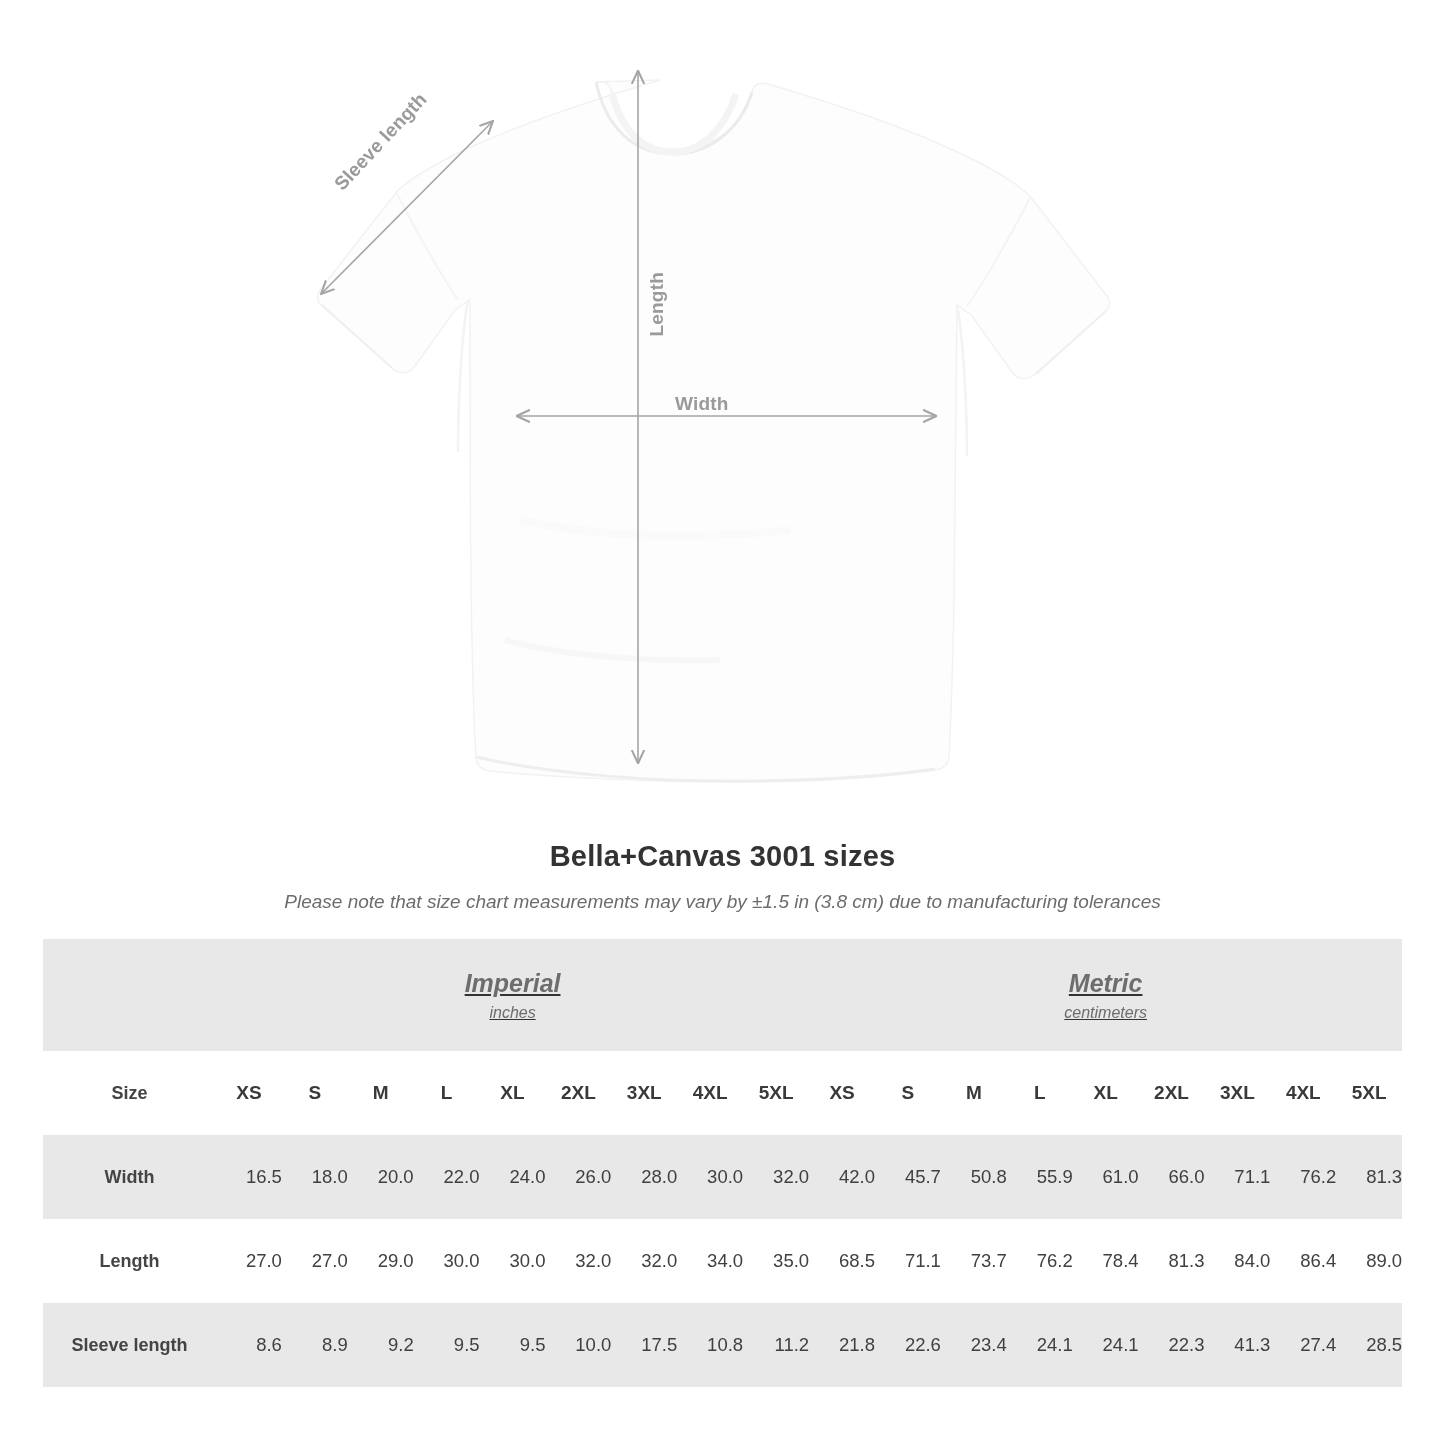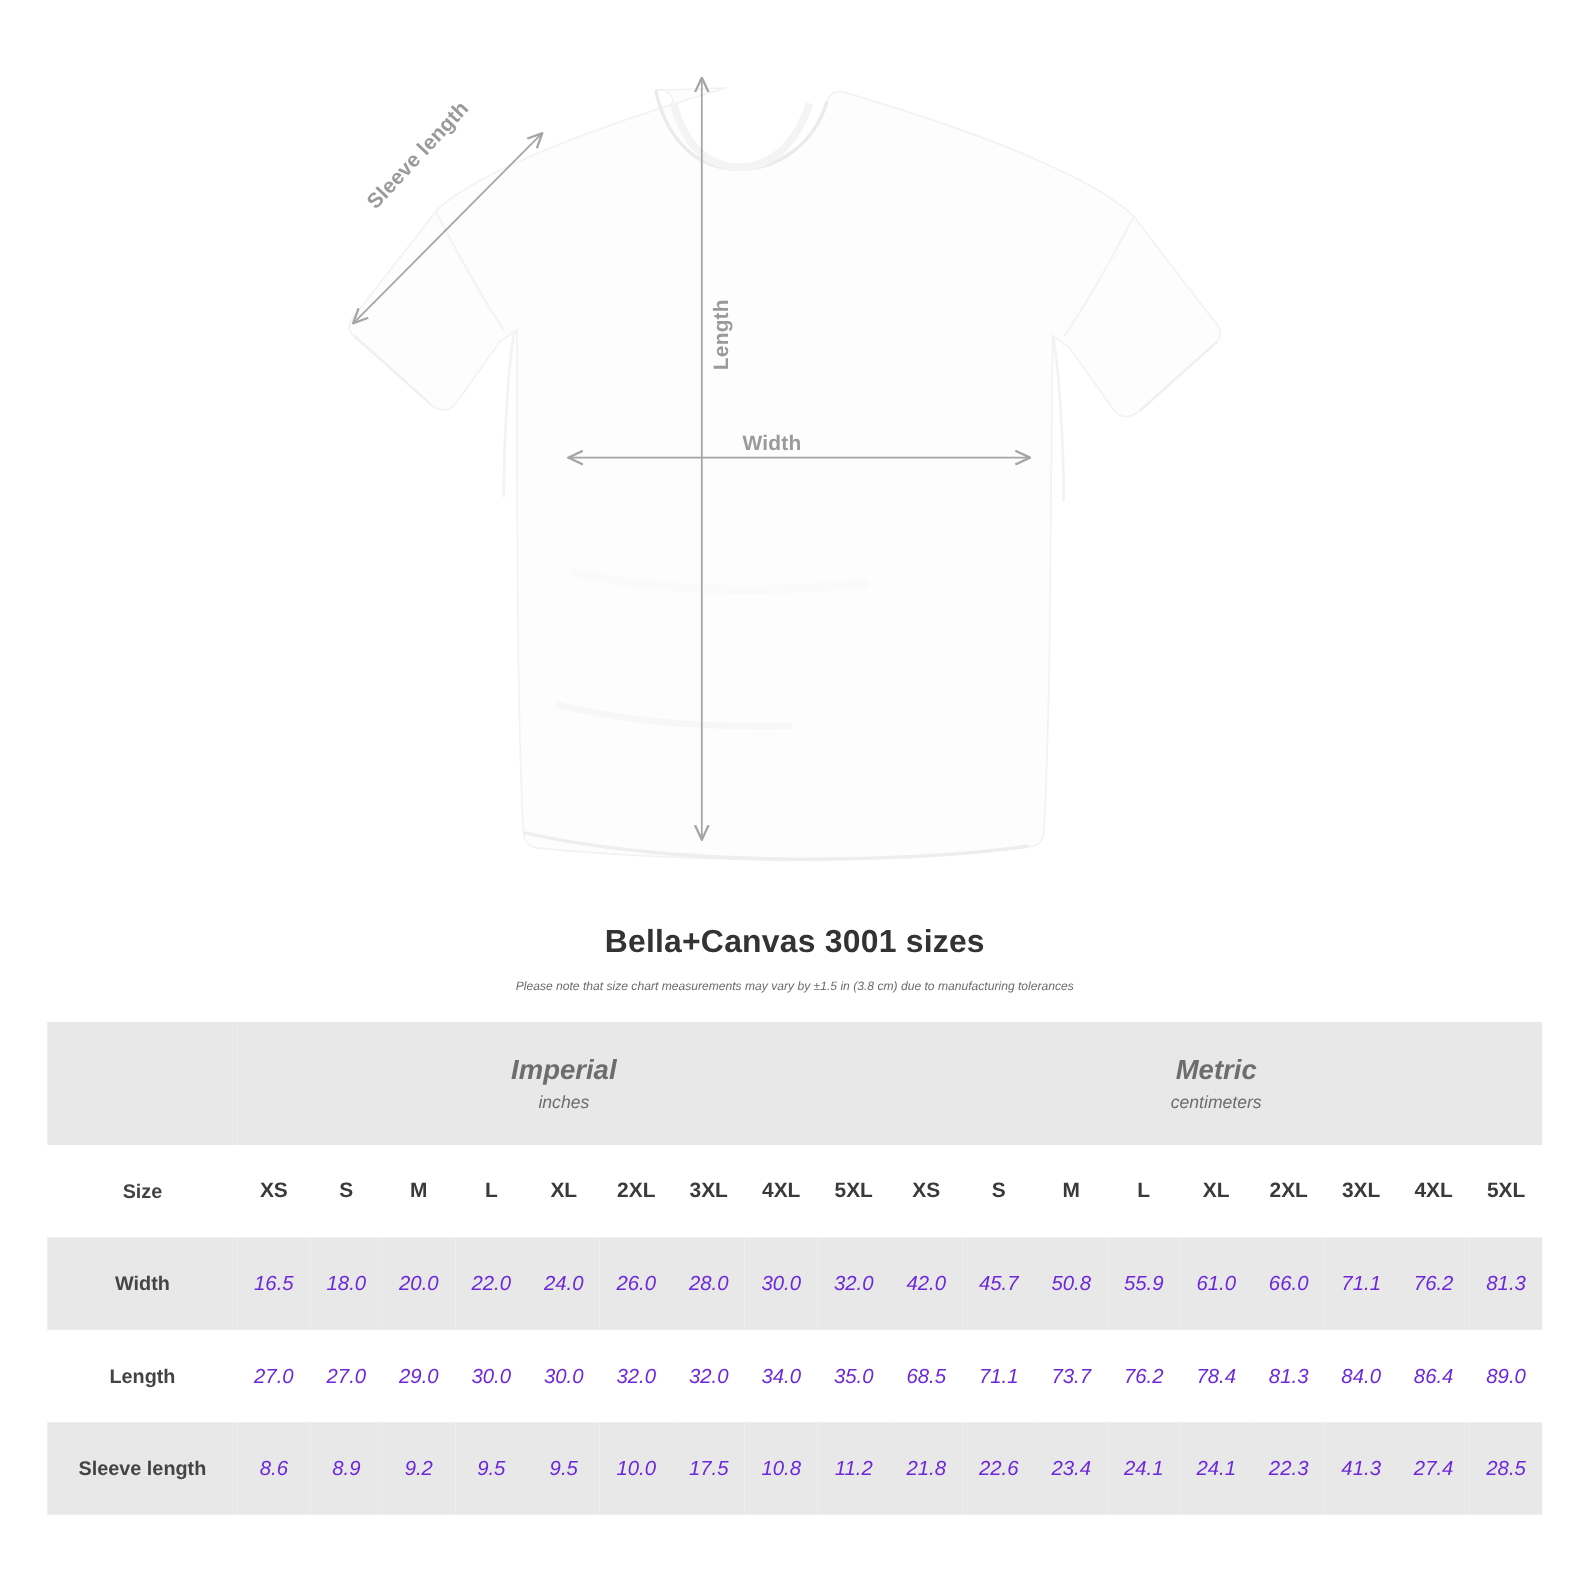--- a/index.html
+++ b/index.html
@@ -64,21 +64,21 @@
     margin-top: 10px;
   }
   .chart-title {
     font-size: 29px;
     font-weight: bold;
     color: #333333;
     letter-spacing: 0.2px;
   }
   .chart-note {
     margin-top: 18px;
-    font-size: 11px;
+    font-size: 19px;
     font-style: italic;
     color: #6c6c6c;
   }
 
   
   .table-wrap {
     margin: 26px 43px 0 43px;
     width: 1359px;
   }
   table.size-table {
@@ -88,20 +88,21 @@
   }
   table.size-table td, table.size-table th {
     border: none;
     padding: 0;
   }
   .unitbar td {
     background: #e8e8e8;
     height: 112px;
     vertical-align: middle;
     text-align: center;
+    text-decoration: underline;
   }
   .unit-name {
     font-size: 25px;
     font-style: italic;
     font-weight: bold;
     color: #6d6d6d;
     line-height: 1.25;
   }
   .unit-sub {
     font-size: 16px;
@@ -135,26 +136,25 @@
   }
   td.rowlabel {
     text-align: center;
     vertical-align: middle;
     font-size: 18px;
     font-weight: bold;
     color: #444444;
     height: 84px;
   }
   td.val {
-    text-align: center;
+    text-align: right;
     vertical-align: middle;
     font-size: 18.5px;
-    color: #6d28d9;
+    color: #404040;
     height: 84px;
-    font-style: italic;
   }
   col.c-label { width: 173px; }
   col.c-val { width: 65.9px; }
 </style>
 </head>
 <body>
 
 <div class="page">
 
   <div class="illustration">

